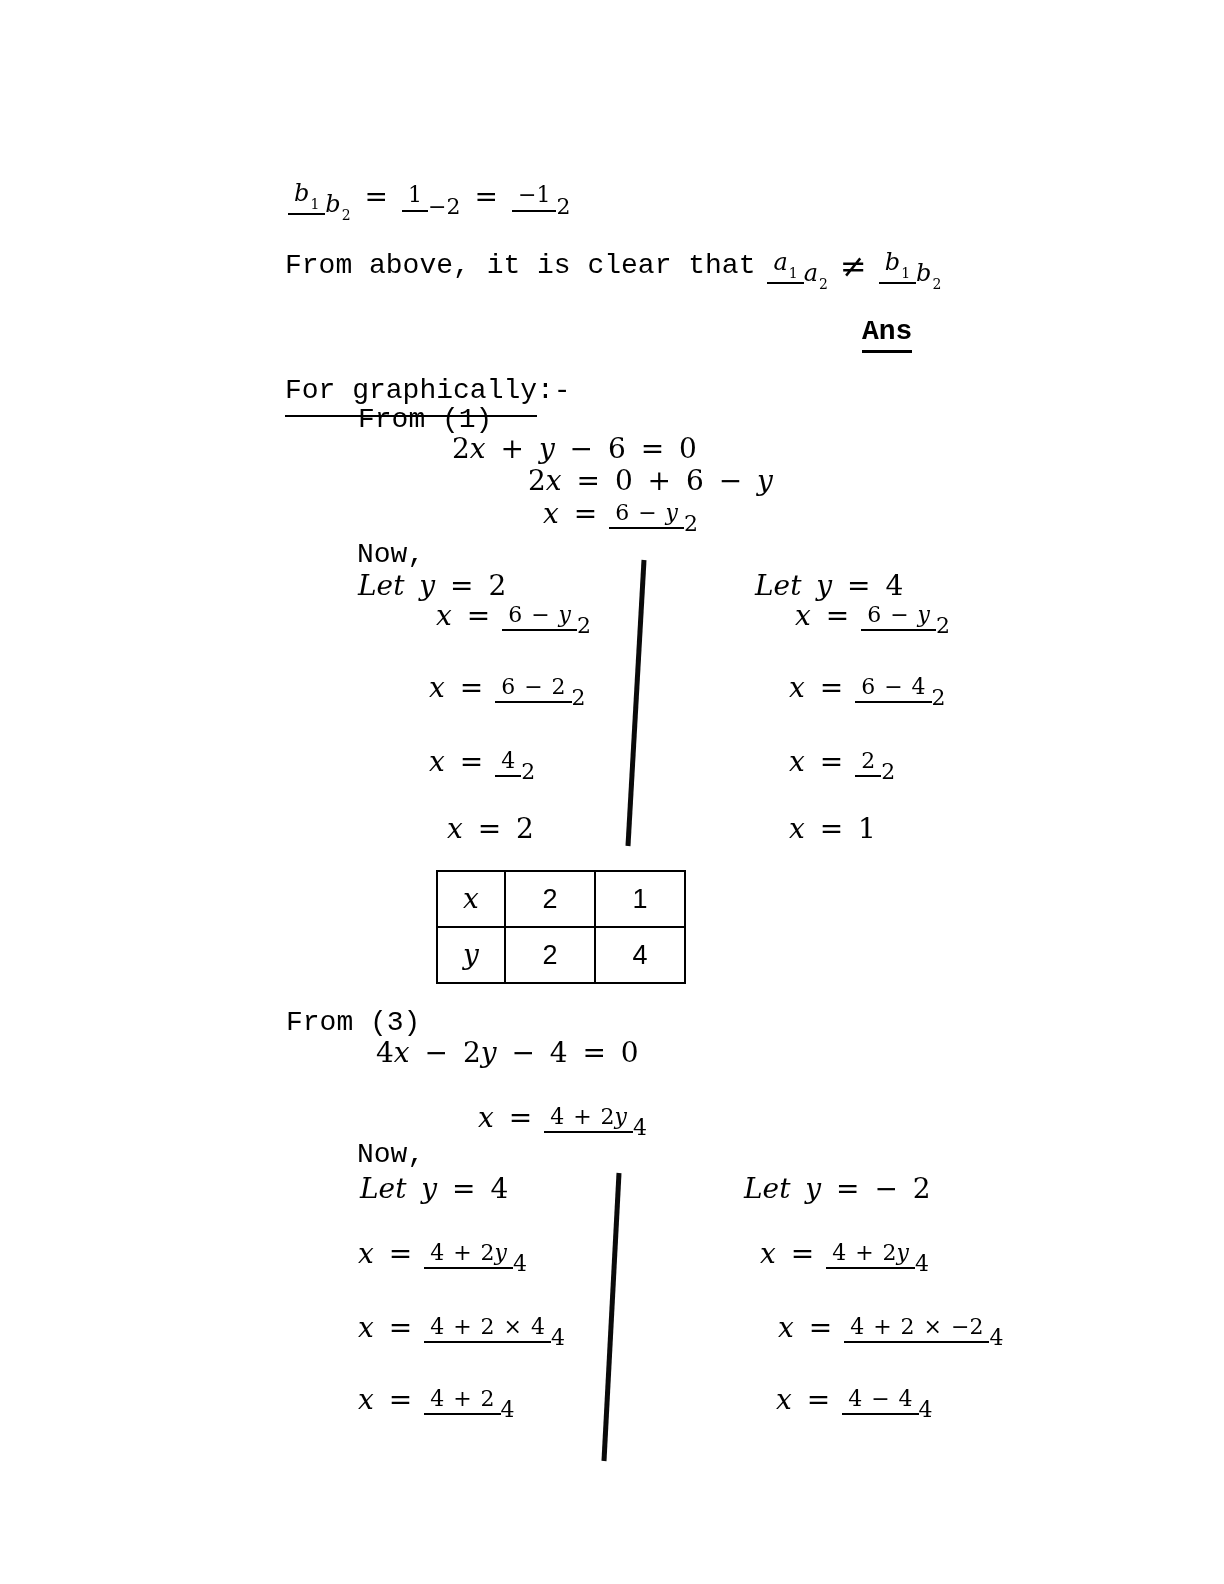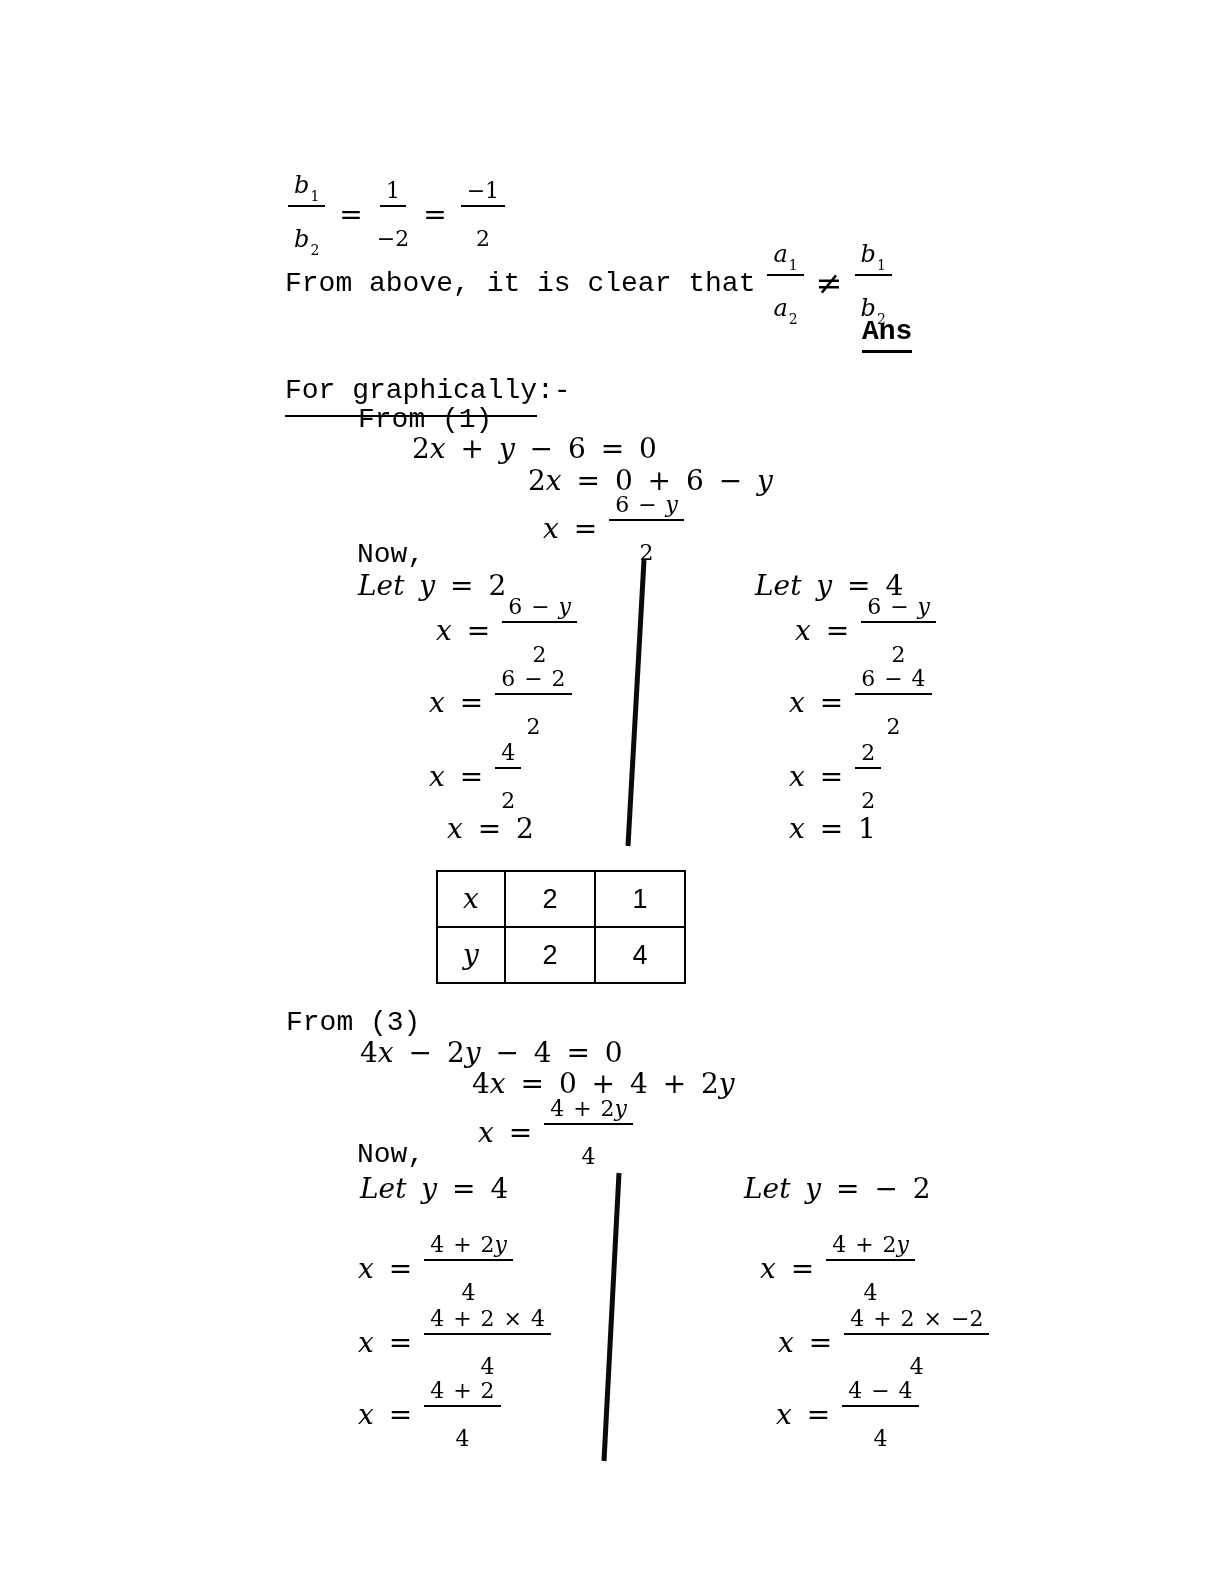--- a/index.html
+++ b/index.html
@@ -3,21 +3,21 @@
 <meta charset="utf-8">
 <style>
   html,body{margin:0;padding:0;background:#ffffff;}
   .page{position:relative;width:1224px;height:1584px;background:#ffffff;color:#000;overflow:hidden;}
   .abs{position:absolute;}
   .row{display:flex;align-items:center;gap:14px;}
   .sans{font-family:Liberation Mono, monospace;font-size:28px;line-height:1.2;}
   .math{font-family:"DejaVu Serif",serif;font-size:28px;line-height:1.2;word-spacing:6px;}
   .math i{font-style:italic;}
   .step{display:flex;align-items:center;gap:12px;}
-  .frac{display:inline-flex;flex-direction:column;align-items:center;font-family:"DejaVu Serif",serif;}
+  .frac{display:inline-flex;flex-direction:row;align-items:center;font-family:"DejaVu Serif",serif;}
   .frac .num{display:block;border-bottom:2px solid #000;padding:0 6px 2px;text-align:center;}
   .frac .den{display:block;padding-top:19px;text-align:center;}
   .frac .num,.frac .den{font-size:22px;line-height:1.15;word-spacing:2px;}
   .frac-sub .num,.frac-sub .den{font-size:24px;}
   .frac-sub i{font-style:italic;}
   .frac sub{font-size:14px;line-height:1;vertical-align:-8px;margin-left:1px;font-style:normal;}
   .eqsign{font-size:28px;}
   .neq{font-size:32px;}
   .ans{font-weight:bold;border-bottom:3px solid #000;padding-bottom:1px;}
   .u{display:inline-block;border-bottom:2px solid #000;padding-bottom:7px;}
@@ -62,21 +62,21 @@
     </span>
   </div>
 
   <div class="sans abs ans" style="left:862px;top:315px;">Ans</div>
 
   <div class="sans abs" style="left:285px;top:374px;">
     <span class="u">For graphically</span><span>:-</span>
   </div>
 
   <div class="sans abs" style="left:358px;top:403px;">From (1)</div>
-  <div class="math abs" style="left:412px;top:432px;">2<i>x</i> + <i>y</i> − 6 = 0</div>
+  <div class="math abs" style="left:452px;top:432px;">2<i>x</i> + <i>y</i> − 6 = 0</div>
   <div class="math abs" style="left:528px;top:464px;">2<i>x</i> = 0 + 6 − <i>y</i></div>
   <div class="step abs" style="left:543px;top:492px;">
     <span class="math"><i>x</i> =</span>
     <span class="frac">
       <span class="num math">6 − <i>y</i></span>
       <span class="den math">2</span>
     </span>
   </div>
   <div class="sans abs" style="left:357px;top:538px;">Now,</div>
 
@@ -141,22 +141,21 @@
     </tr>
     <tr>
       <td class="hc math"><i>y</i></td>
       <td class="vc">2</td>
       <td class="vc">4</td>
     </tr>
   </tbody>
     </table>
 
   <div class="sans abs" style="left:286px;top:1006px;">From (3)</div>
-  <div class="math abs" style="left:360px;top:1036px;">4<i>x</i> − 2<i>y</i> − 4 = 0</div>
-  <div class="math abs" style="left:472px;top:1067px;">4<i>x</i> = 0 + 4 + 2<i>y</i></div>
+  <div class="math abs" style="left:376px;top:1036px;">4<i>x</i> − 2<i>y</i> − 4 = 0</div>
   <div class="step abs" style="left:478px;top:1096px;">
     <span class="math"><i>x</i> =</span>
     <span class="frac">
       <span class="num math">4 + 2<i>y</i></span>
       <span class="den math">4</span>
     </span>
   </div>
   <div class="sans abs" style="left:357px;top:1138px;">Now,</div>
 
   <div class="math abs" style="left:360px;top:1172px;"><i>Let</i> <i>y</i> = 4</div>

